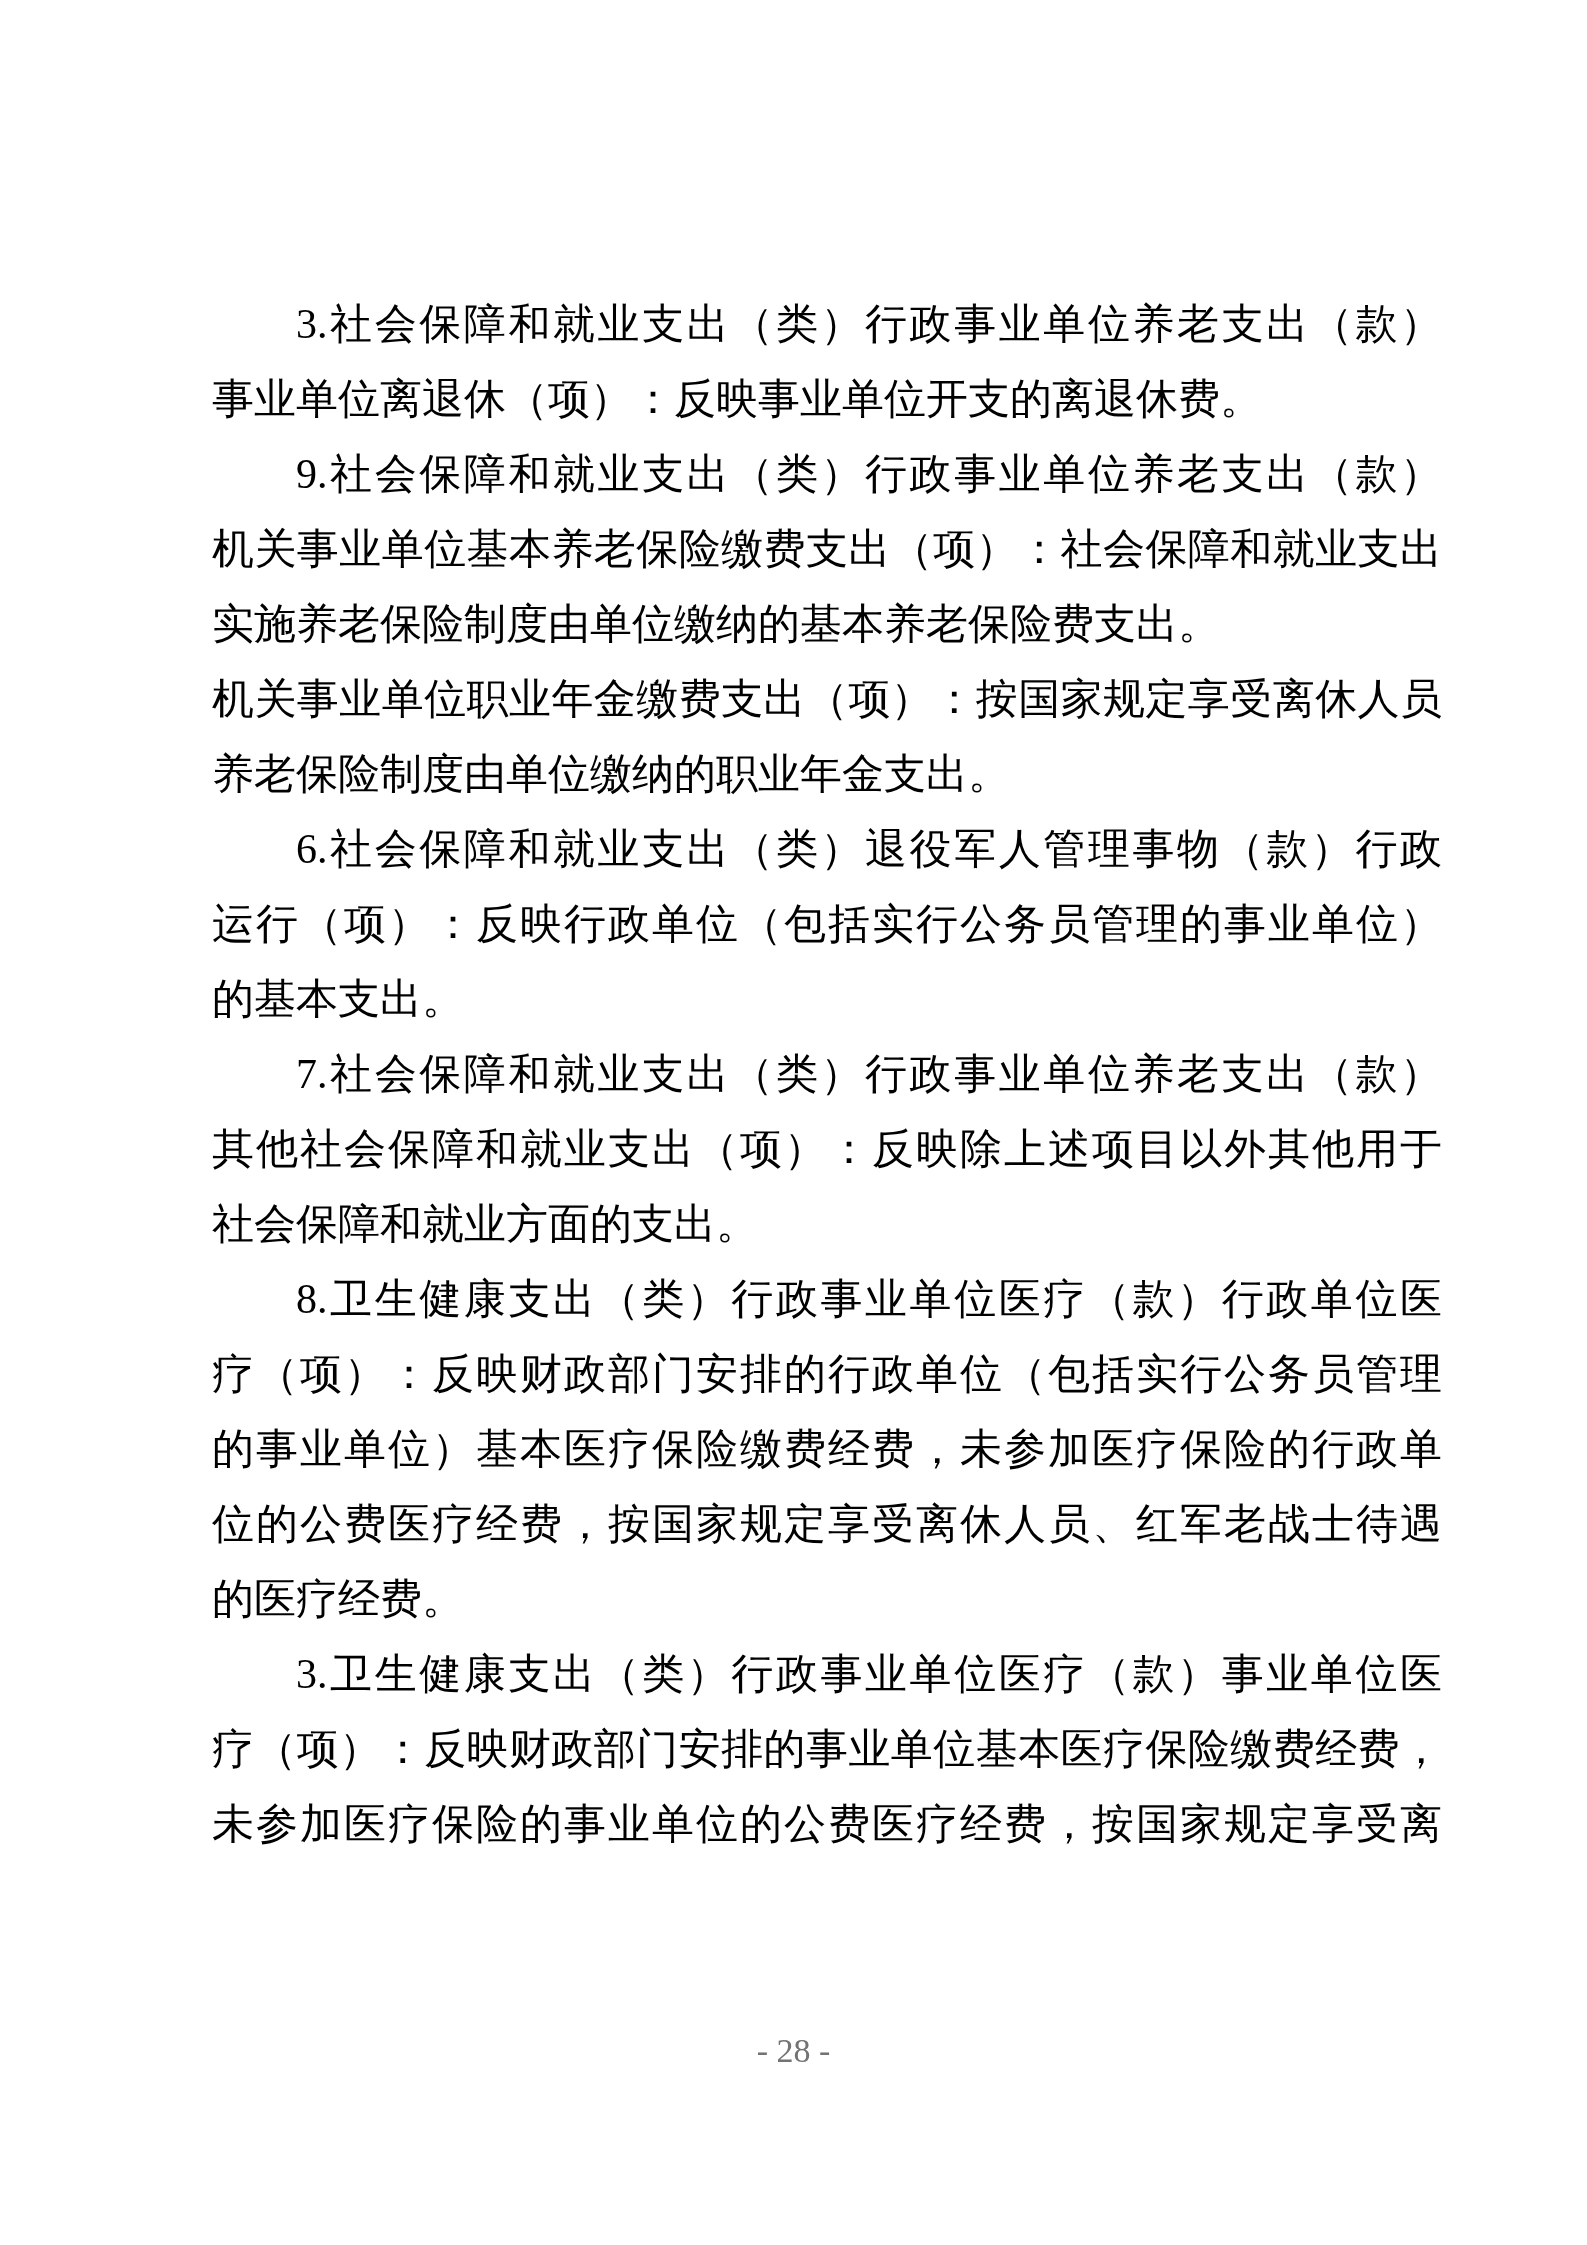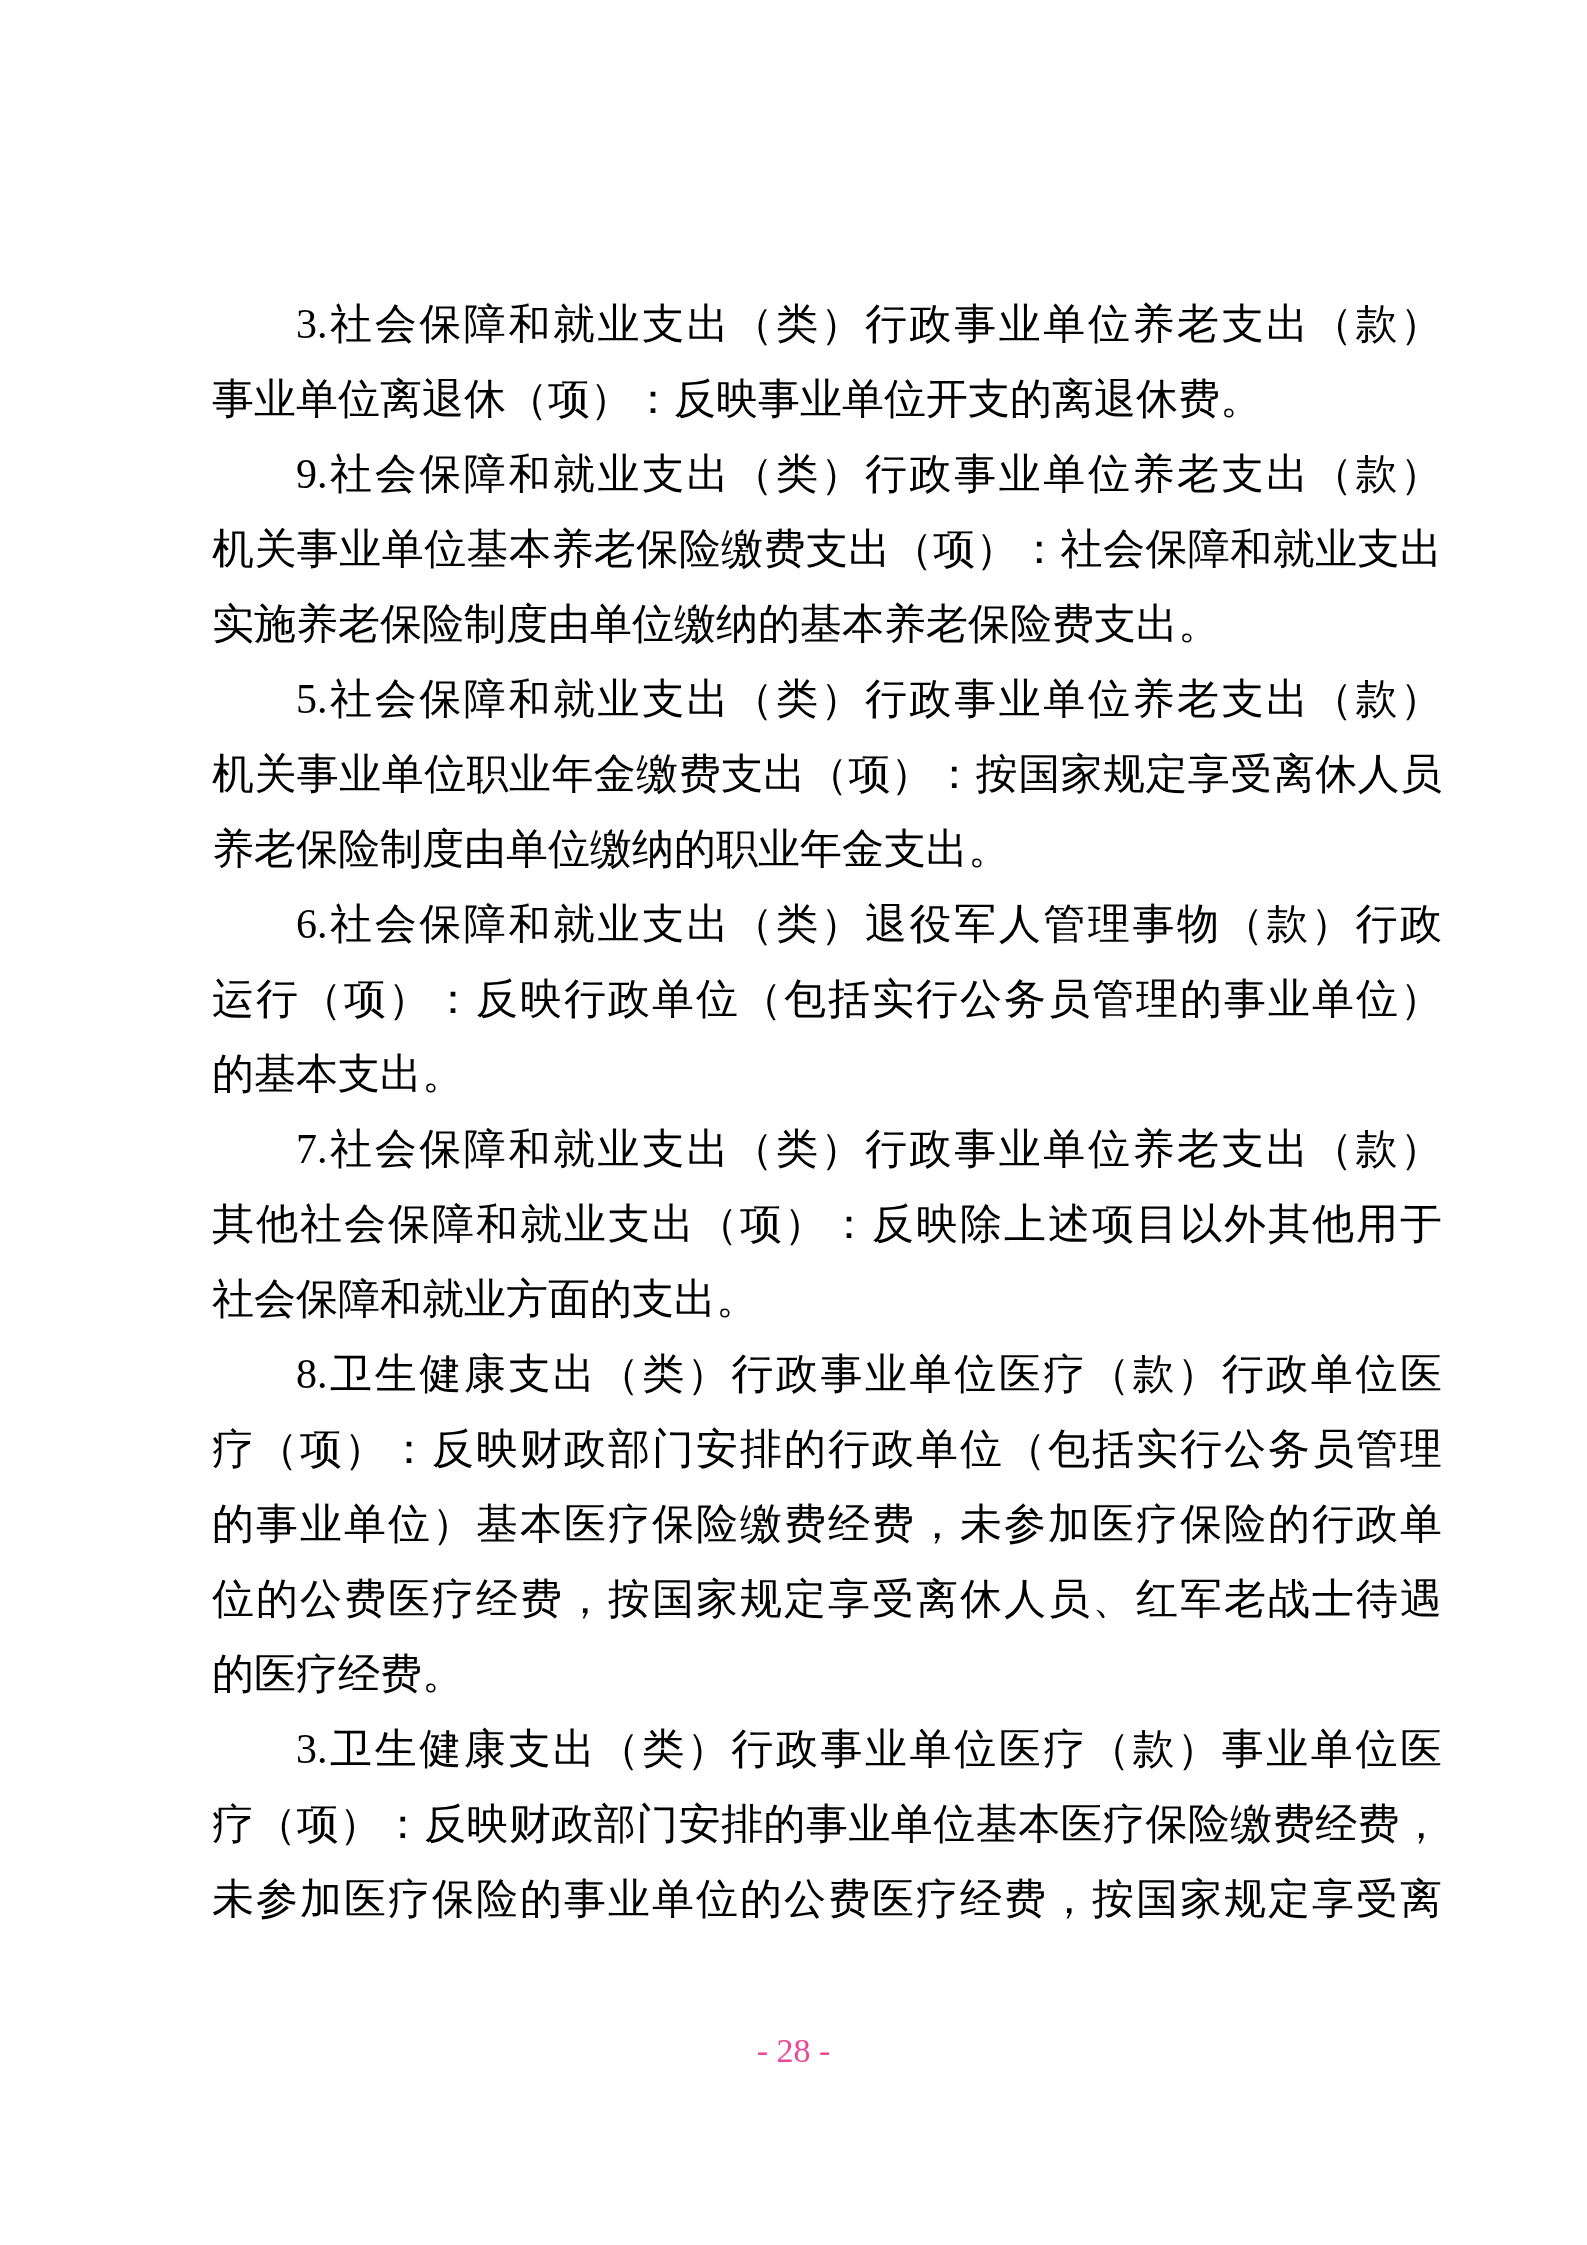--- a/index.html
+++ b/index.html
@@ -54,21 +54,21 @@
   }
   .footer {
     position: absolute;
     left: 0;
     top: 2013px;
     width: 1587px;
     height: 75px;
     line-height: 75px;
     text-align: center;
     font-size: 34px;
-    color: #ec4899;
+    color: #737373;
   }
 </style>
 </head>
 <body>
 
 <div class="page">
 
   <div class="body-text">
 
     <div class="para">
@@ -76,21 +76,20 @@
       <div class="ln last">事业单位离退休（项）：反映事业单位开支的离退休费。</div>
     </div>
 
     <div class="para">
       <div class="ln first">9.社会保障和就业支出（类）行政事业单位养老支出（款）</div>
       <div class="ln">机关事业单位基本养老保险缴费支出（项）：社会保障和就业支出</div>
       <div class="ln last">实施养老保险制度由单位缴纳的基本养老保险费支出。</div>
     </div>
 
     <div class="para">
-      <div class="ln first">5.社会保障和就业支出（类）行政事业单位养老支出（款）</div>
       <div class="ln">机关事业单位职业年金缴费支出（项）：按国家规定享受离休人员</div>
       <div class="ln last">养老保险制度由单位缴纳的职业年金支出。</div>
     </div>
 
     <div class="para">
       <div class="ln first">6.社会保障和就业支出（类）退役军人管理事物（款）行政</div>
       <div class="ln">运行（项）：反映行政单位（包括实行公务员管理的事业单位）</div>
       <div class="ln last">的基本支出。</div>
     </div>
 

